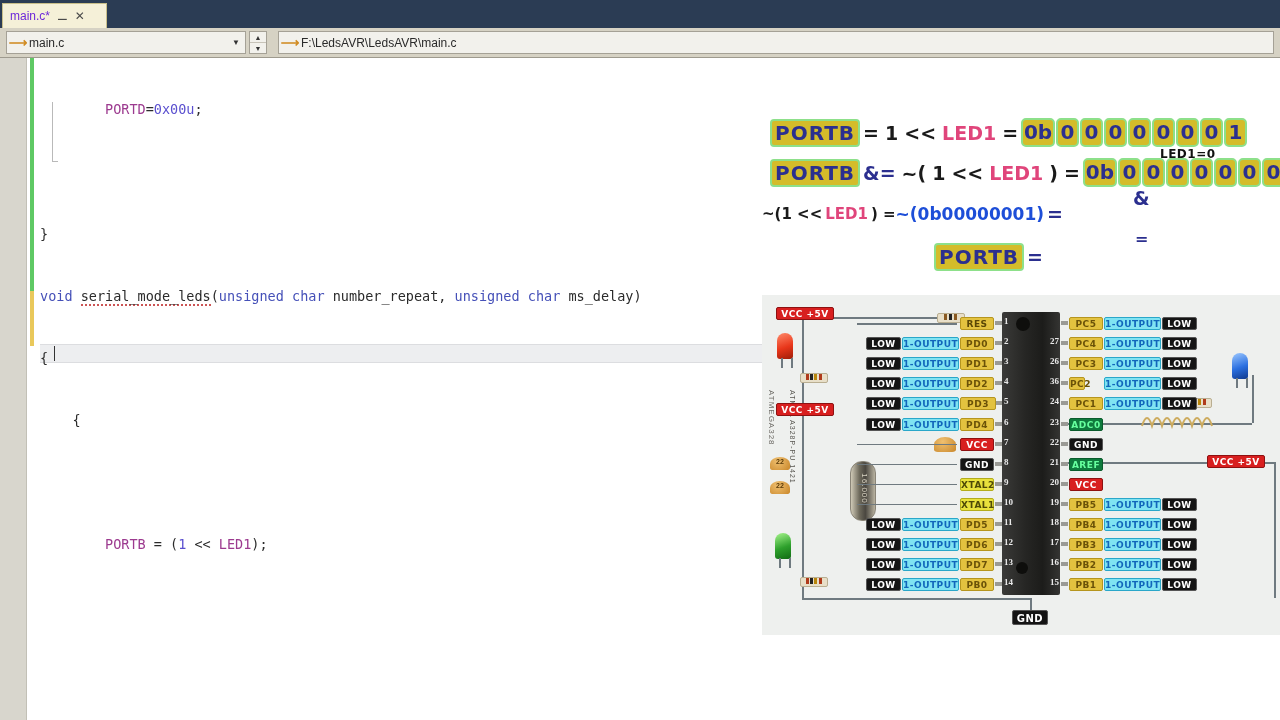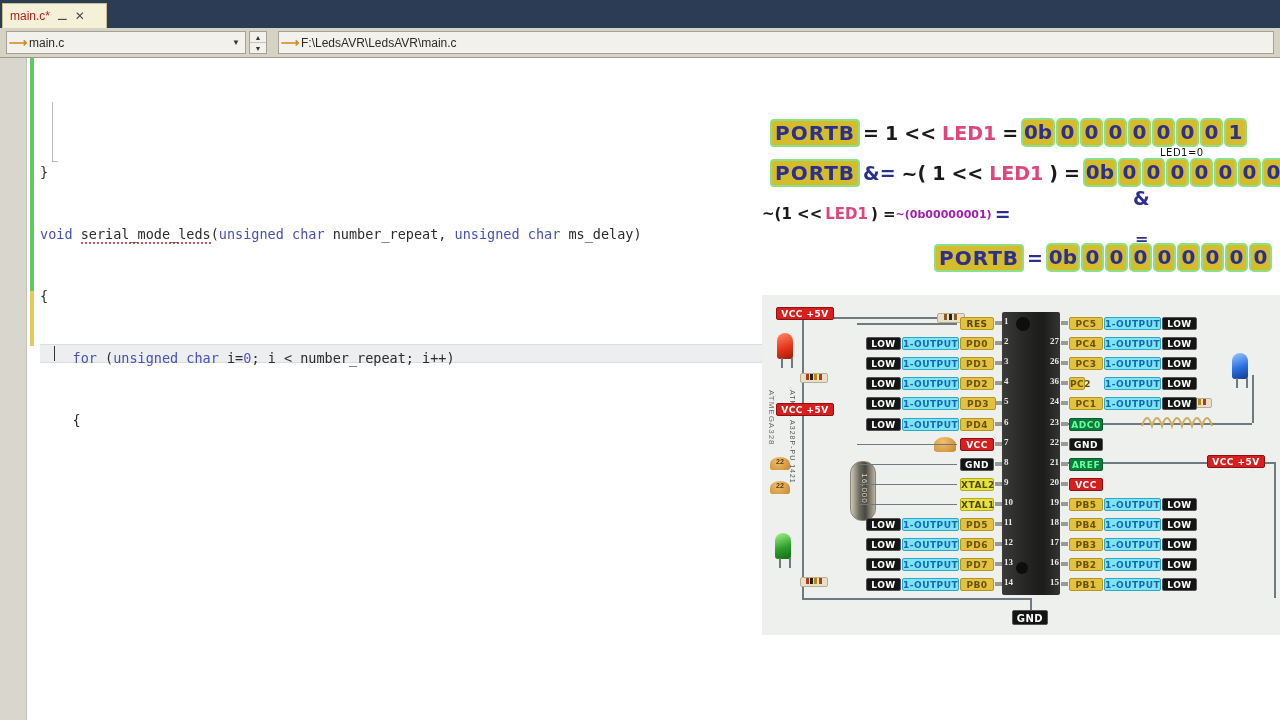--- a/index.html
+++ b/index.html
@@ -15,21 +15,21 @@
     position:absolute;left:0;top:0;width:1280px;height:28px;
     background:#2b3c54;
   }
   #tab-mainc{
     position:absolute;left:2px;top:3px;height:25px;width:105px;
     background:#f5f0d8;border:1px solid #c9bf8a;border-bottom:none;
     display:flex;align-items:center;gap:7px;padding:0 7px;
     box-sizing:border-box;
   }
   #tab-mainc .tab-label{
-    font-size:12px;color:#b91c1c;font-family:"Liberation Sans",sans-serif;
+    font-size:12px;color:#6d28d9;font-family:"Liberation Sans",sans-serif;
     white-space:nowrap;
   }
   #tab-mainc .tab-pin, #tab-mainc .tab-close{
     font-size:12px;color:#4a4a4a;line-height:1;cursor:pointer;
   }
 
   #ide-navbar{
     position:absolute;left:0;top:28px;width:1280px;height:30px;
     background:#d6d2c4;border-bottom:1px solid #9e9a8e;
     box-sizing:border-box;
@@ -118,36 +118,36 @@
   .op{color:#2b2f8f;font-weight:bold;font-size:19px;margin:0 3px;font-family:"DejaVu Sans",sans-serif;}
   .op-plain{color:#1a1a1a;font-weight:bold;font-size:19px;margin:0 3px;font-family:"DejaVu Sans",sans-serif;}
   .led1{color:#e0457b;font-weight:bold;font-size:19px;margin:0 3px;font-family:"DejaVu Sans",sans-serif;}
   .bitbox{
     display:inline-block;background:#d4bc2a;border:2px solid #8de08a;border-radius:5px;
     color:#2b2f8f;font-weight:bold;font-size:20px;font-family:"DejaVu Sans",sans-serif;
     width:19px;text-align:center;margin-right:1px;height:25px;line-height:25px;
   }
   .bitbox.prefix{width:30px;}
   .small-note{
-    position:absolute;font-size:10px;color:#111;font-weight:normal;
+    position:absolute;font-size:12px;color:#111;font-weight:bold;
     font-family:"DejaVu Sans",sans-serif;letter-spacing:0.5px;
   }
   .big-op{
     position:absolute;color:#2b2f8f;font-weight:bold;font-size:19px;
     font-family:"DejaVu Sans",sans-serif;
   }
   .tiny-eq{
     position:absolute;color:#2b2f8f;font-weight:bold;font-size:16px;
     font-family:"DejaVu Sans",sans-serif;
   }
   .plain-expr{
     color:#1a1a1a;font-weight:bold;font-size:15px;font-family:"DejaVu Sans",sans-serif;
   }
   .blue-expr{
-    color:#a21caf;font-weight:bold;font-size:11px;font-family:"DejaVu Sans",sans-serif;
+    color:#1d4ed8;font-weight:bold;font-size:17px;font-family:"DejaVu Sans",sans-serif;
   }
 
   
   #schematic{
     position:absolute;left:762px;top:295px;width:518px;height:340px;
     background:#eef0ee;
   }
   .chip{
     position:absolute;left:240px;top:17px;width:58px;height:283px;
     background:linear-gradient(90deg,#3a3a38 0%,#262624 40%,#1c1c1a 70%,#343432 100%);
@@ -262,27 +262,28 @@
 
 <div id="editor">
   <div id="editor-gutter"></div>
   <div id="changebar-green"></div>
   <div id="changebar-yellow"></div>
   <div id="brace-guide"></div>
   <div id="brace-guide2"></div>
   <div id="cursor-line"></div>
 
   <div id="code">
+    <div class="ln"><span class="port">        PORTD</span><span class="op-x">=</span><span class="num">0x00u</span>;</div>
     <div class="ln">&nbsp;</div>
     <div class="ln">}</div>
     <div class="ln"><span class="k">void</span> <span class="wav">serial_mode_leds</span>(<span class="k">unsigned</span> <span class="k">char</span> number_repeat, <span class="k">unsigned</span> <span class="k">char</span> ms_delay)</div>
     <div class="ln">{</div>
-    <div class="ln">    <span class="k">for</span> (<span class="k">unsigned</span> <span class="k">char</span> i=<span class="num">0</span>; i &lt; number_repeat; i++)</div>
     <div class="ln">    {</div>
     <div class="ln">&nbsp;</div>
+    <div class="ln"><span class="port">        PORTB</span> = (<span class="num">1</span> &lt;&lt; <span class="port">LED1</span>);</div>
     
   </div>
   <div id="caret"></div>
 </div>
 
 <div id="binary-panel">
 
   <div class="eq-row" style="left:8px;top:8px;">
     <span class="lbl-portb">PORTB</span>
     <span class="op-plain">=</span>
@@ -319,23 +320,20 @@
     <span class="plain-expr">) = </span>
     <span class="blue-expr">~(0b00000001)</span>
     <span class="op">=</span>
   </div>
 
   <div class="tiny-eq" style="left:373px;top:119px;">=</div>
 
   <div class="eq-row" style="left:172px;top:133px;">
     <span class="lbl-portb">PORTB</span>
     <span class="op">=</span>
-    <span>
-      <span class="bitbox prefix">0b</span><span class="bitbox">0</span><span class="bitbox">0</span><span class="bitbox">0</span><span class="bitbox">0</span><span class="bitbox">0</span><span class="bitbox">0</span><span class="bitbox">0</span><span class="bitbox">0</span>
-    </span>
   </div>
 </div>
 
 <div id="schematic">
 
   <div class="wire v" style="left:40px;top:22px;height:282px;"></div>
   <div class="wire h" style="left:40px;top:303px;width:229px;"></div>
   <div class="wire h" style="left:40px;top:22px;width:150px;"></div>
   <div class="wire v" style="left:512px;top:167px;height:136px;"></div>
   <div class="wire h" style="left:300px;top:167px;width:212px;"></div>

